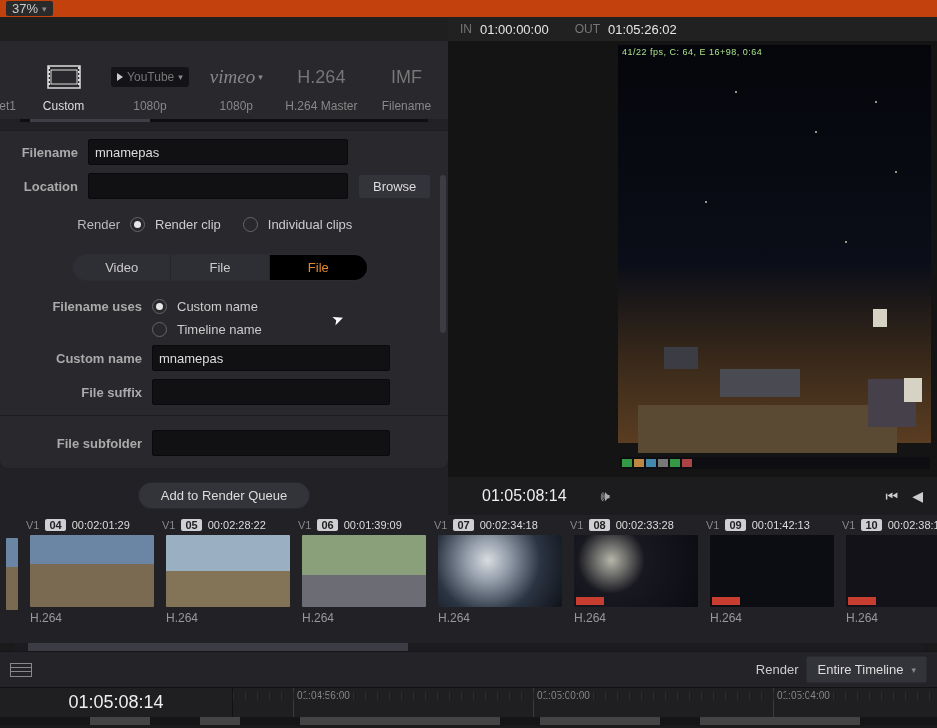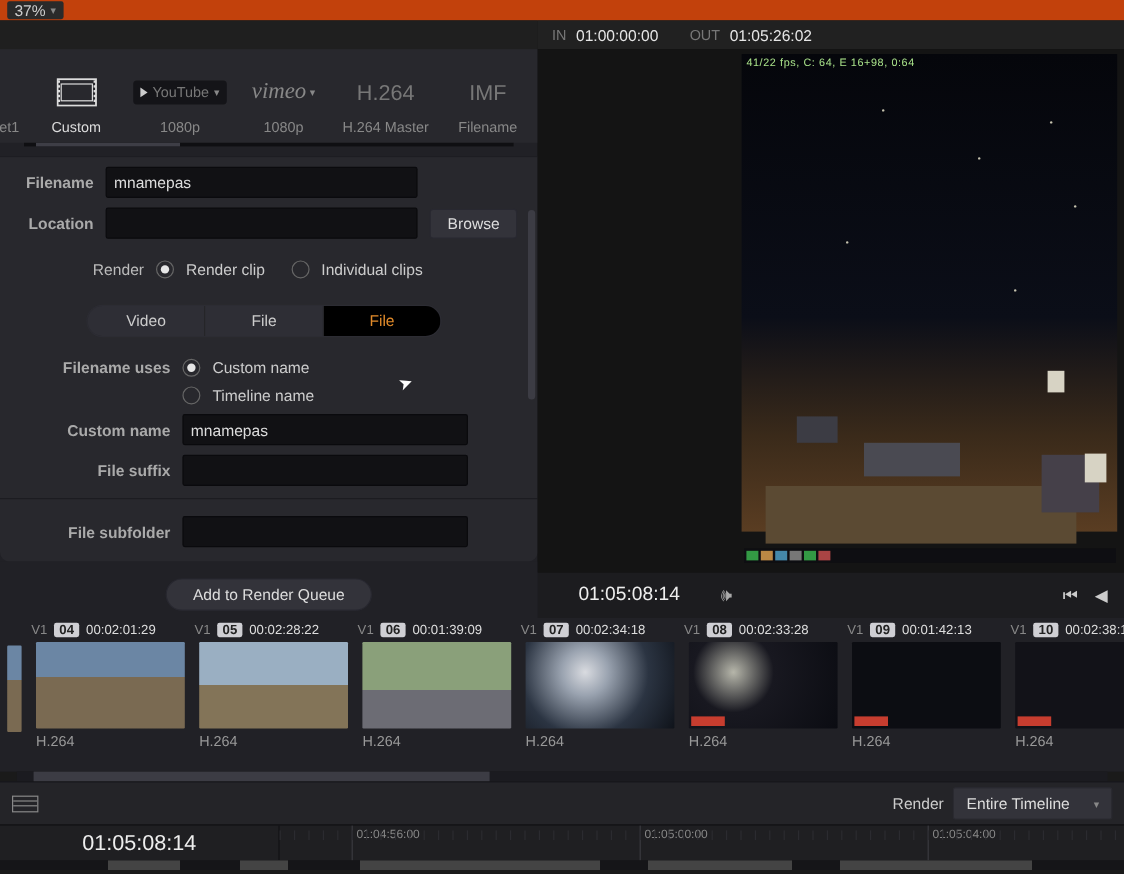--- a/index.html
+++ b/index.html
@@ -73,21 +73,21 @@
 .qitem-head .tc2{ color:#ddd;}
 .qthumb { width:124px; height:72px; background:#2b2f36; border-radius:1px; margin-left:4px; position:relative; overflow:hidden;}
 .qthumb.partial{ width:12px;}
 .qlabel{ color:#999; font-size:12px; margin-left:4px;}
 .hscroll{ height:8px; background:#1b1b20; margin:0 14px; position:relative;}
 .hscroll .hthumb{ position:absolute; height:100%; left:14px; width:380px; background:#3c3c44;}
 .bottom-toolbar{ display:flex; align-items:center; padding:6px 10px; background:#242428; border-top:1px solid #16161a; height:36px; gap:8px;}
 .bottom-toolbar .tl-icon{ width:22px;height:14px; border:1px solid #888; display:flex; flex-direction:column;}
 .bottom-toolbar .tl-icon div{flex:1; border-bottom:1px solid #888;}
 .render-it{ margin-left:auto; color:#ccc;}
-.ent-select{ background:#33333a; border:1px solid #2a2a30; padding:5px 10px; color:#ddd; display:flex; align-items:center; gap:20px; border-radius:2px;}
+.ent-select{ background:#33333a; border:1px solid #2a2a30; padding:5px 10px; color:#ddd; display:flex; align-items:center; gap:8px; border-radius:2px;}
 .ruler{ height:30px; background:#1f1f22; display:flex; align-items:center; position:relative; border-top:1px solid #121215;}
 .ruler-tc{ width:232px; text-align:center; color:#eee; font-size:18px; font-weight:300;}
 .ruler-ticks{ flex:1; position:relative; height:100%; border-left:1px solid #121215;}
 .major{ position:absolute; top:0; height:100%; border-left:1px solid #3a3a40; font-size:10px; color:#888; padding-left:3px; padding-top:2px; }
 .minor{ position:absolute; top:4px; height:8px; border-left:1px solid #2b2b30;}
 .timeline-strip{ height:8px; background:#151518; position:relative;}
 .timeline-strip .tlthumb{ position:absolute; width:4px; background:#444; height:100%;}
 .cursor-arrow { position:absolute; left:332px; top:270px; color:#fff; font-size:14px; pointer-events:none; z-index:50; transform:rotate(-20deg);}
 .film-icon svg{ width:34px; height:24px;}
 .yt-badge{ background:#141418; border-radius:3px; padding:3px 6px; display:flex; align-items:center; gap:4px; font-size:12px;}

